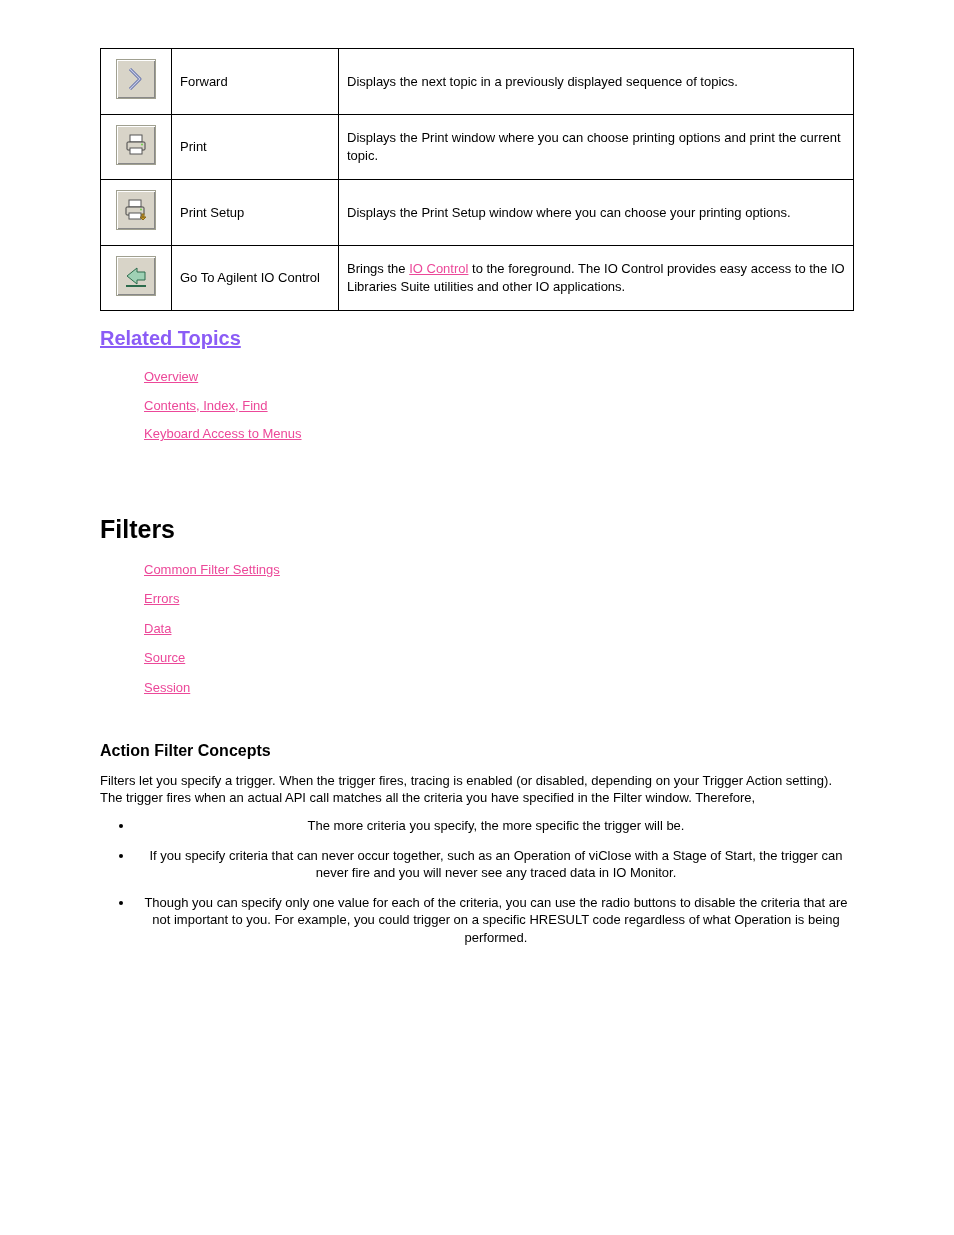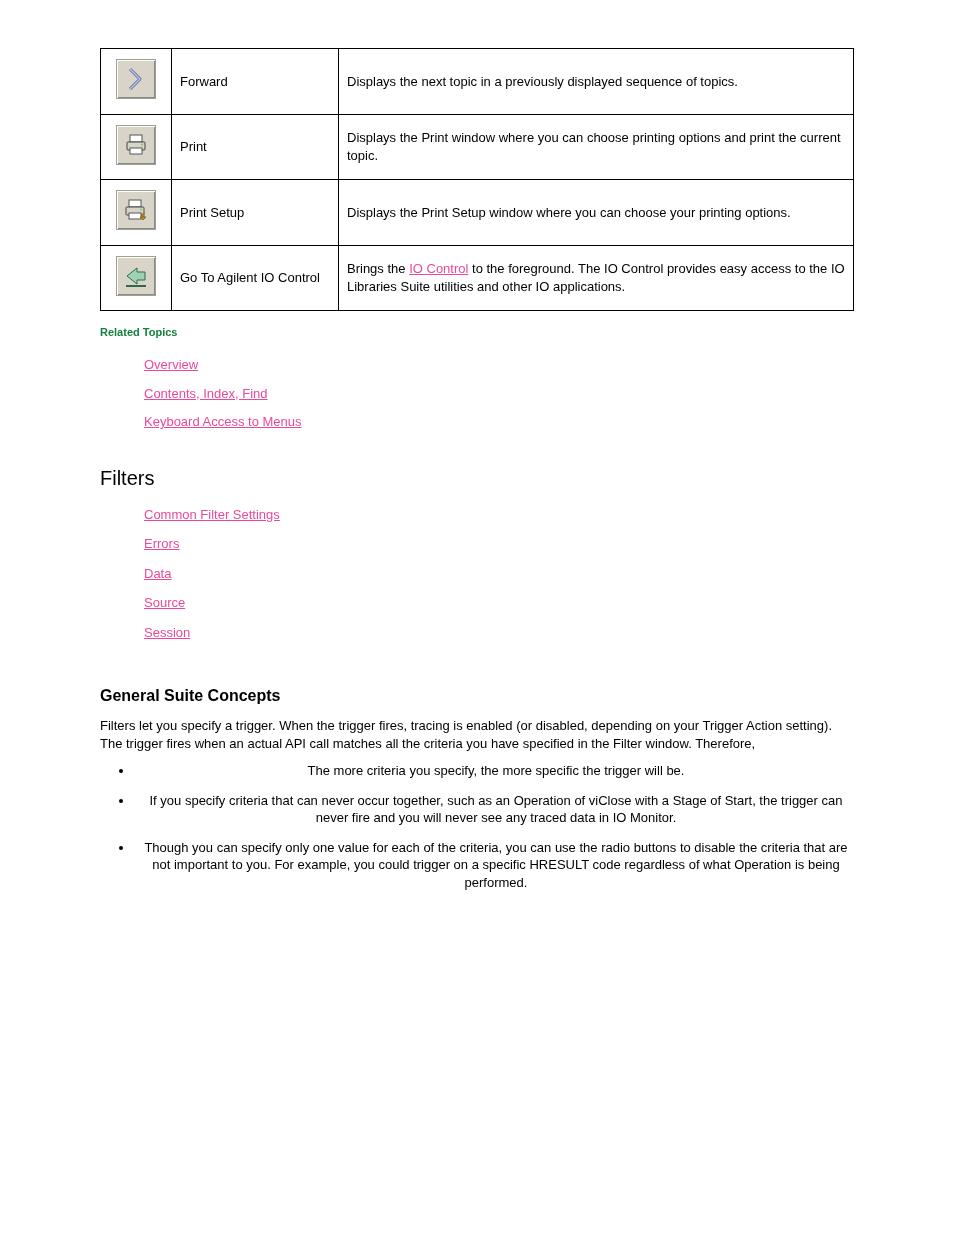--- a/index.html
+++ b/index.html
@@ -53,35 +53,36 @@
     top: 50%;
     transform: translate(-50%, -50%);
   }
   a.link {
     color: #ec4899;
     text-decoration: underline;
   }
   .related {
     margin-top: 14px;
     font-weight: bold;
-    color: #15803d;
-    font-size: 11px;
+    color: #8b5cf6;
+    font-size: 20px;
+    text-decoration: underline;
   }
   ul.related-list {
     margin: 16px 0 0 0;
     padding: 0 0 0 44px;
     list-style: none;
   }
   ul.related-list li {
     margin-bottom: 11px;
   }
   h2.filters {
-    font-size: 20px;
-    font-weight: normal;
-    margin: 34px 0 14px 0;
+    font-size: 25px;
+    font-weight: bold;
+    margin: 70px 0 14px 0;
   }
   .body-text {
     margin-bottom: 14px;
   }
   ul.common-list {
     margin: 10px 0 0 0;
     padding: 0 0 0 44px;
     list-style: none;
   }
   ul.common-list li {
@@ -182,21 +183,21 @@
   <h2 class="filters">Filters</h2>
 
   <ul class="common-list">
     <li><a href="#" class="link">Common Filter Settings</a></li>
     <li><a href="#" class="link">Errors</a></li>
     <li><a href="#" class="link">Data</a></li>
     <li><a href="#" class="link">Source</a></li>
     <li><a href="#" class="link">Session</a></li>
   </ul>
 
-  <h3 class="gen-filter">General Suite Concepts</h3>
+  <h3 class="gen-filter">Action Filter Concepts</h3>
   <div class="gen-text">Filters let you specify a trigger. When the trigger fires, tracing is enabled (or disabled, depending on your Trigger Action setting). The trigger fires when an actual API call matches all the criteria you have specified in the Filter window. Therefore,</div>
   <ul class="bullets">
     <li>The more criteria you specify, the more specific the trigger will be.</li>
     <li>If you specify criteria that can never occur together, such as an Operation of viClose with a Stage of Start, the trigger can never fire and you will never see any traced data in IO Monitor.</li>
     <li>Though you can specify only one value for each of the criteria, you can use the radio buttons to disable the criteria that are not important to you. For example, you could trigger on a specific HRESULT code regardless of what Operation is being performed.</li>
   </ul>
 
 </div>
 
 </body></html>

